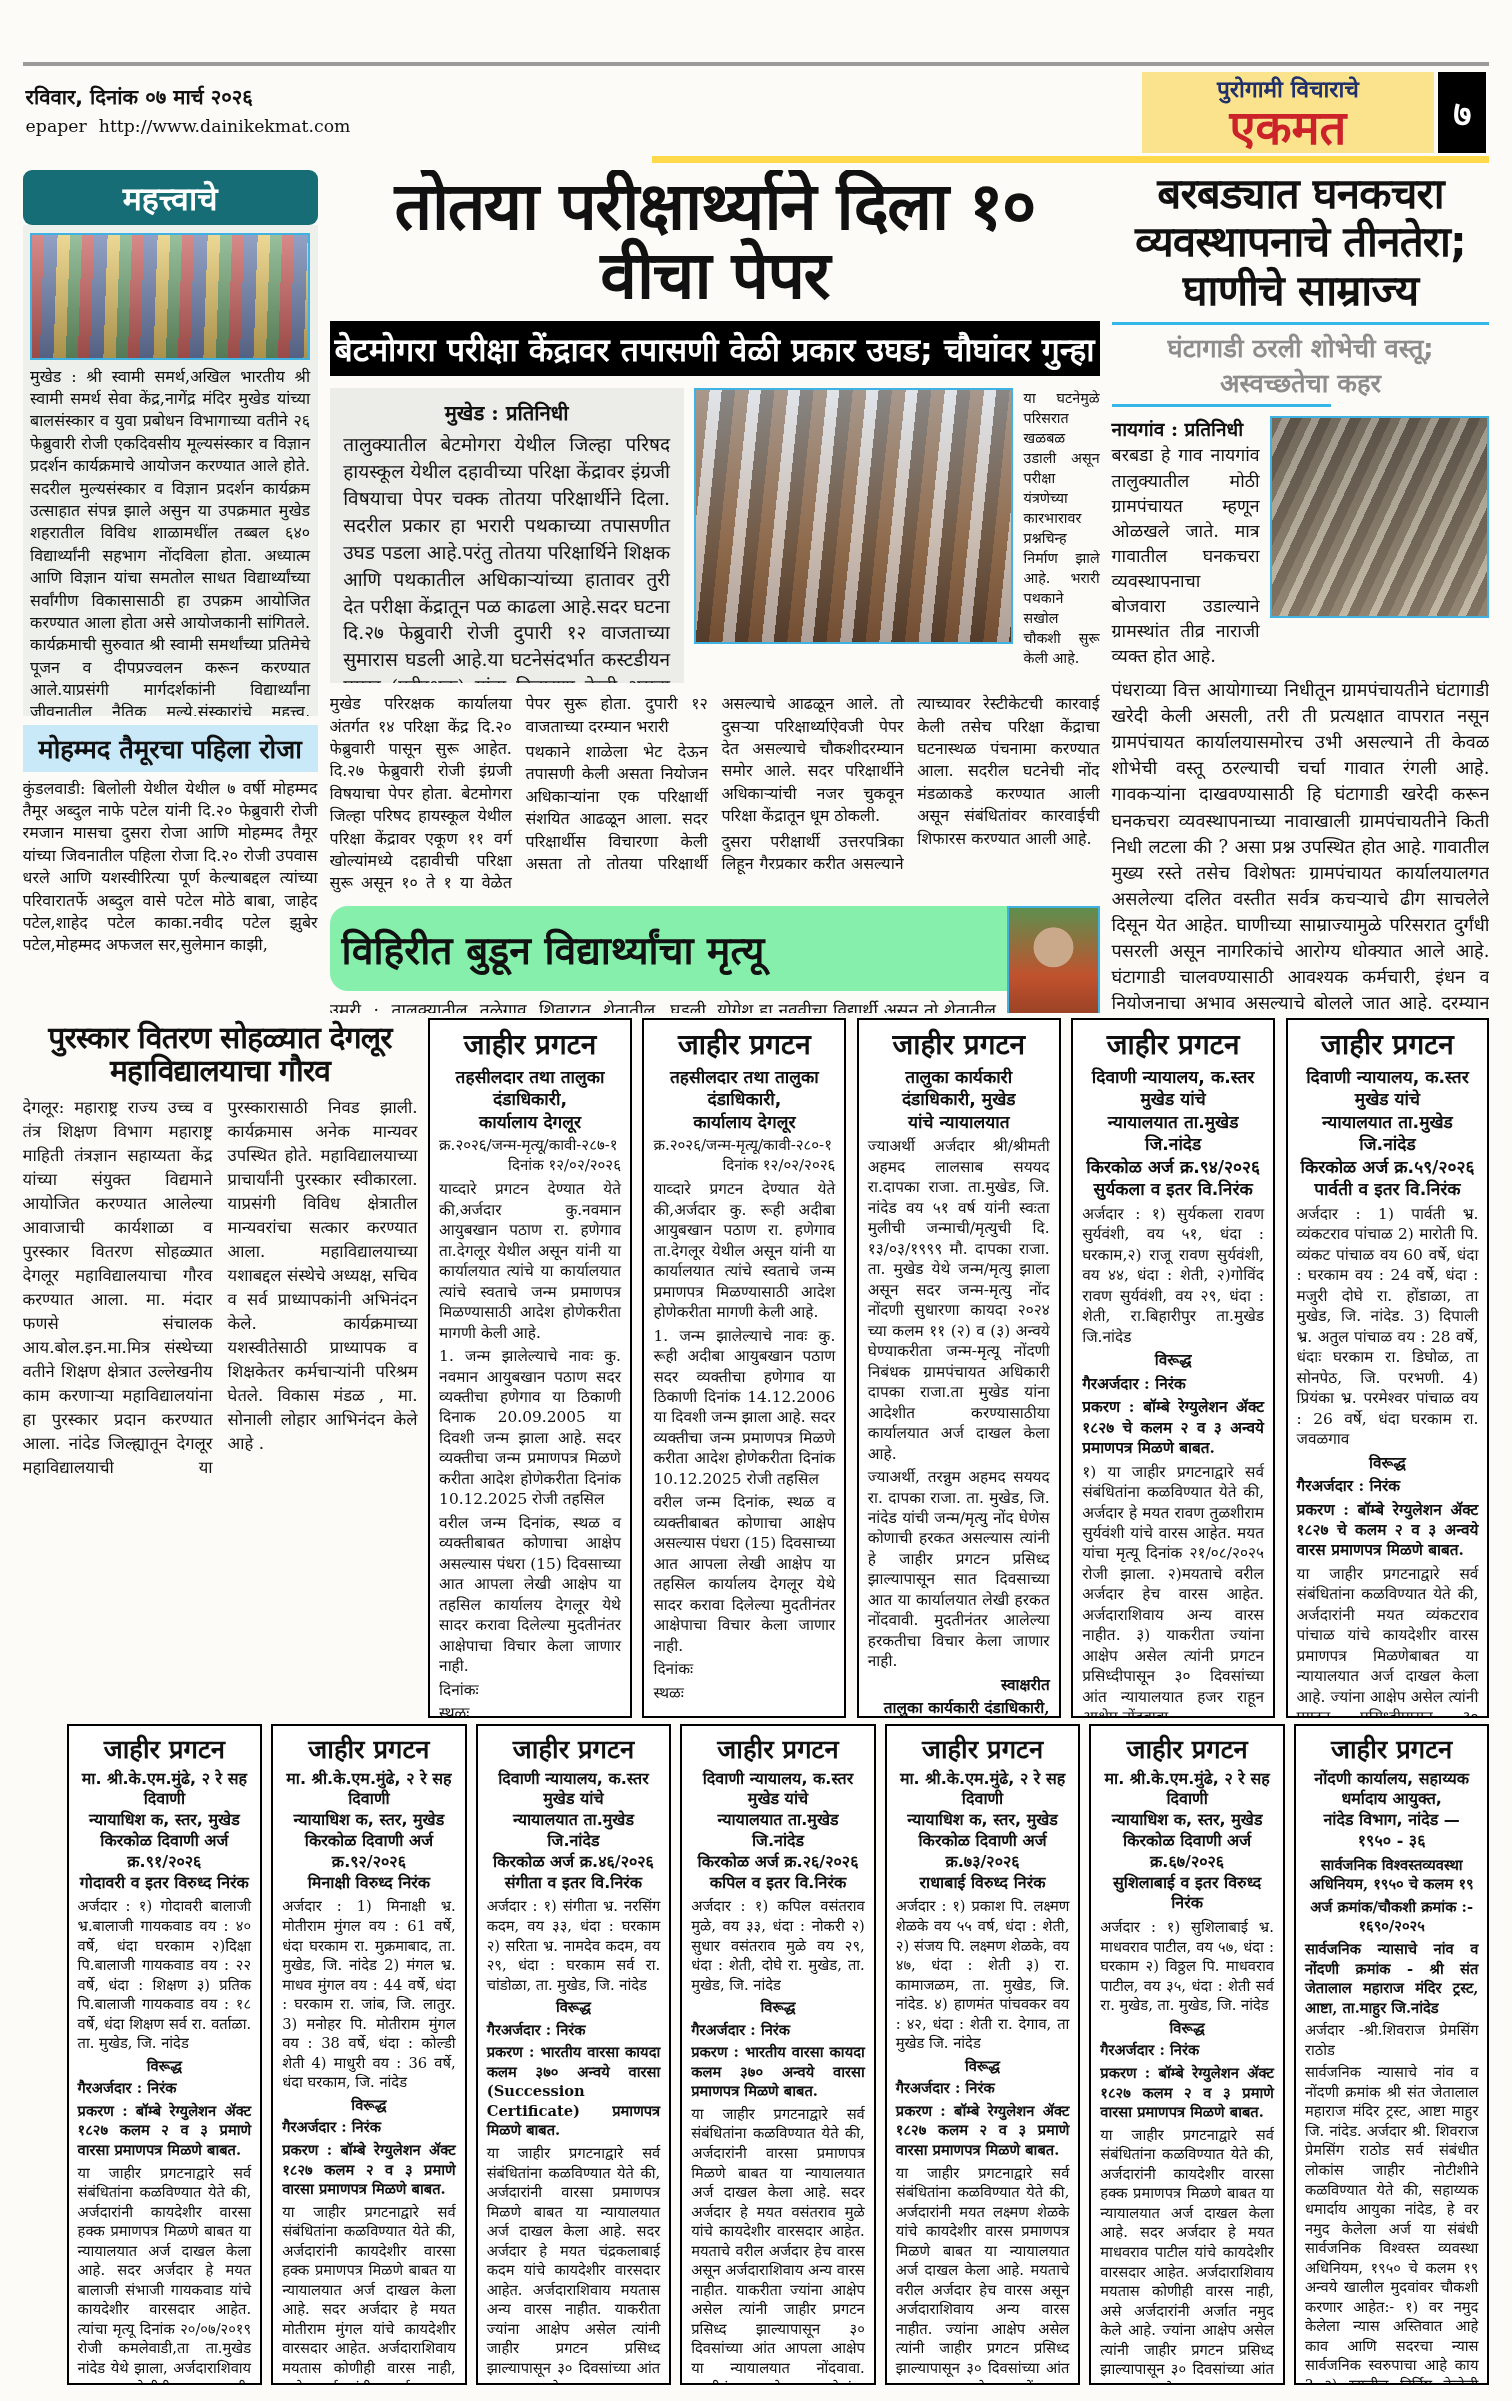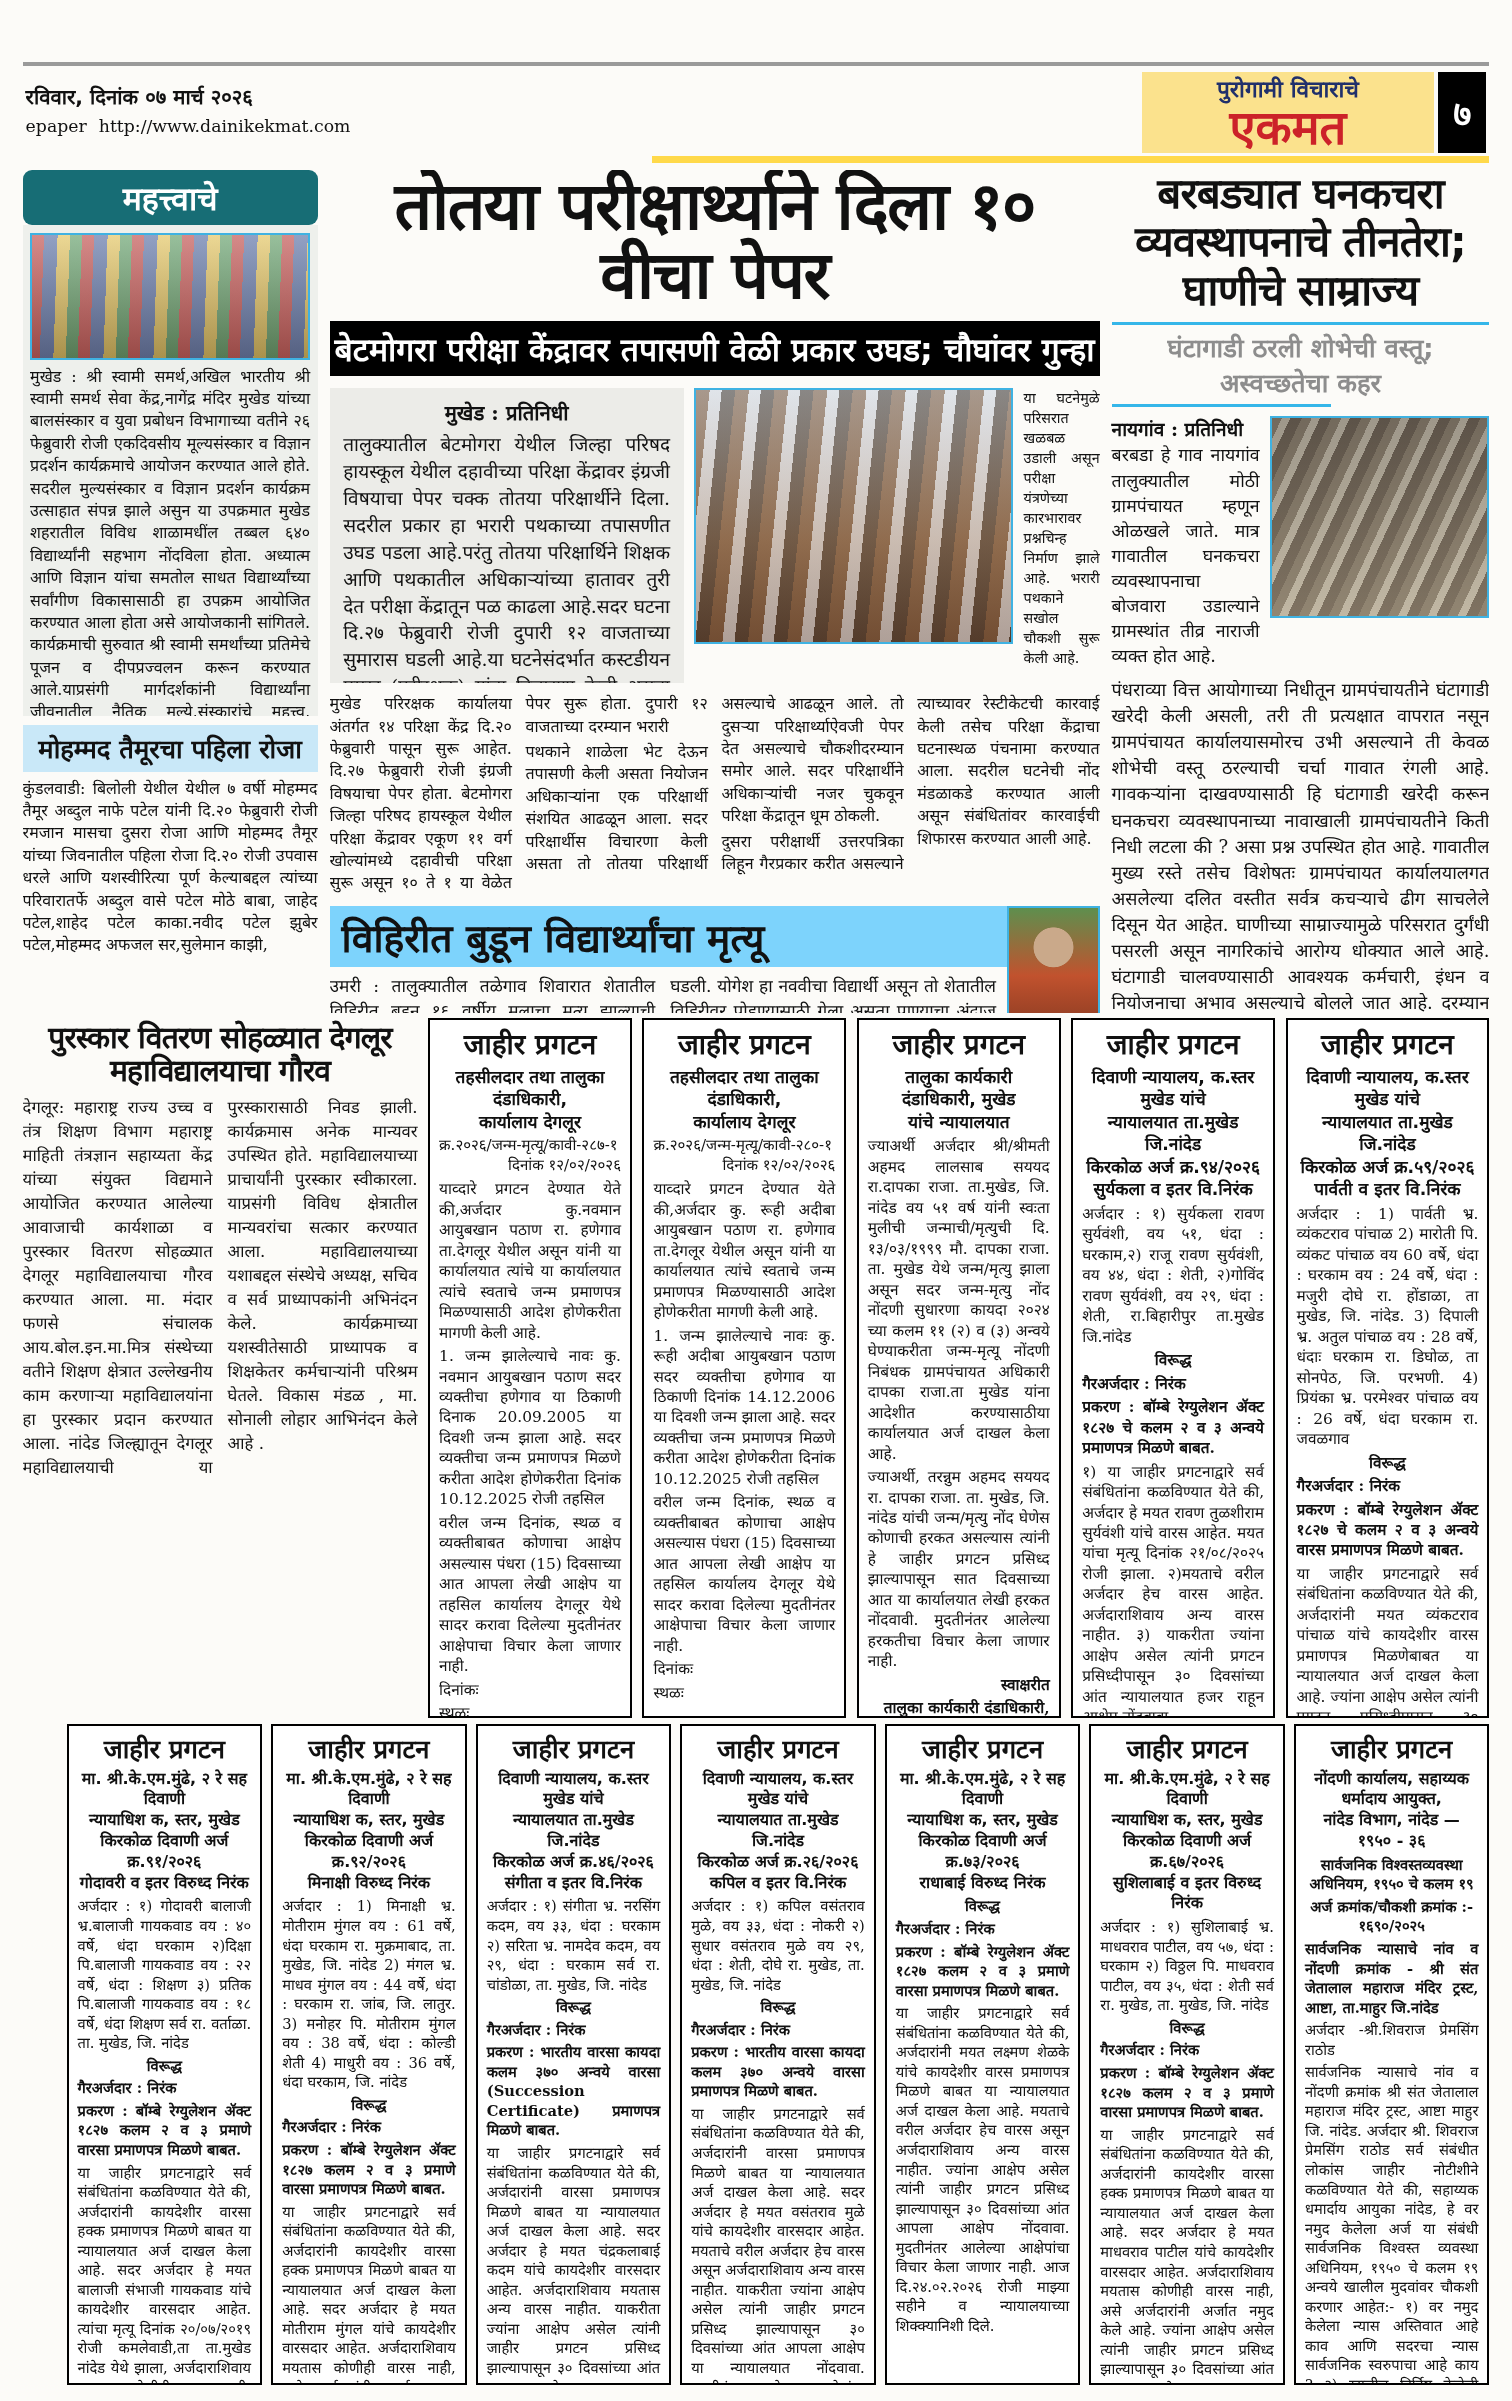--- a/index.html
+++ b/index.html
@@ -56,22 +56,22 @@
   .exam-photo{width:319px;height:256px;flex:none;background:
       repeating-linear-gradient(96deg,rgba(120,80,50,.5) 0 13.6px,rgba(230,230,235,.55) 13.6px 25.6px,rgba(60,45,35,.5) 25.6px 39px),
       linear-gradient(180deg,#d8e2e8 0%,#a8886a 60%,#6b4a33 100%);}
   .side-col{flex:1;font-size:14.3px;line-height:1.4;}
   .cols4{column-count:4;column-gap:13.6px;font-size:16px;line-height:1.4;margin-top:10.5px;height:202px;overflow:hidden;}
   .cols4 p{margin-top:0;}
   .vihirit{margin-top:10.5px;height:202px;overflow:hidden;}
   .portrait-photo{float:right;width:93px;height:127px;margin:0 0 6px 10.5px;background:
       radial-gradient(circle at 50% 32%,#caa98a 0 19.6px,transparent 20.3px),
       linear-gradient(180deg,#5e8f4e 0%,#c1522e 55%,#8a3b22 100%);}
-  .vihirit-header{background:#7dd3fc;font-family:"DejaVu Sans","Liberation Sans",sans-serif;font-weight:800;font-size:39px;
-                  padding:4px 12px;margin-bottom:7.5px;}
+  .vihirit-header{background:#86efac;font-family:"DejaVu Sans","Liberation Sans",sans-serif;font-weight:800;font-size:39px;
+                  padding:16px 12px;margin-bottom:7.5px;border-radius:18px;}
   .vihirit-body{column-count:2;column-gap:15px;font-size:17.3px;line-height:1.42;}
   .col-right{flex:1;}
   .right-headline{font-family:"DejaVu Sans","Liberation Sans",sans-serif;font-weight:900;font-size:42px;line-height:1.15;
                   text-align:center;letter-spacing:-0.8px;margin:0 0 7.5px;}
   .cyan-rule{height:3px;background:#35b6e9;margin:4.5px 0;}
   .cyan-rule.short{width:58%;}
   .right-subhead{text-align:center;color:#8d8d8d;font-family:"DejaVu Sans","Liberation Sans",sans-serif;font-weight:800;font-size:25.6px;}
   .intro-row{display:flex;gap:10.5px;margin-top:9px;}
   .intro-col{width:148px;flex:none;font-size:17.7px;line-height:1.42;}
   .intro-col .dl{font-weight:700;font-size:19px;}
@@ -309,20 +309,21 @@
           <p>या जाहीर प्रगटनाद्वारे सर्व संबंधितांना कळविण्यात येते की, अर्जदारांनी वारसा प्रमाणपत्र मिळणे बाबत या न्यायालयात अर्ज दाखल केला आहे. सदर अर्जदार हे मयत वसंतराव मुळे यांचे कायदेशीर वारसदार आहेत. मयताचे वरील अर्जदार हेच वारस असून अर्जदाराशिवाय अन्य वारस नाहीत. याकरीता ज्यांना आक्षेप असेल त्यांनी जाहीर प्रगटन प्रसिध्द झाल्यापासून ३० दिवसांच्या आंत आपला आक्षेप या न्यायालयात नोंदवावा. मुदतीनंतर आलेल्या आक्षेपांचा विचार केला जाणार नाही. आज दि.२७.०२.२०२६ रोजी सही शिक्क्यानिशी दिले.</p>
         </div>
       </div>
     <div class="notice">
         <h3>जाहीर प्रगटन</h3>
         <div class="court">मा. श्री.के.एम.मुंढे, २ रे सह दिवाणी
 न्यायाधिश क, स्तर, मुखेड
 किरकोळ दिवाणी अर्ज क्र.७३/२०२६
 राधाबाई विरुध्द निरंक</div>
         <div class="nbody">
+          <p>अर्जदार : १) प्रकाश पि. लक्ष्मण शेळके वय ५५ वर्ष, धंदा : शेती, २) संजय पि. लक्ष्मण शेळके, वय ४७, धंदा : शेती ३) रा. कामाजळम, ता. मुखेड, जि. नांदेड. ४) हाणमंत पांचवकर वय : ४२, धंदा : शेती रा. देगाव, ता मुखेड जि. नांदेड</p>
           <p class="center bold">विरूद्ध</p>
           <p class="bold">गैरअर्जदार : निरंक</p>
           <p class="bold">प्रकरण : बॉम्बे रेग्युलेशन ॲक्ट १८२७ कलम २ व ३ प्रमाणे वारसा प्रमाणपत्र मिळणे बाबत.</p>
           <p>या जाहीर प्रगटनाद्वारे सर्व संबंधितांना कळविण्यात येते की, अर्जदारांनी मयत लक्ष्मण शेळके यांचे कायदेशीर वारस प्रमाणपत्र मिळणे बाबत या न्यायालयात अर्ज दाखल केला आहे. मयताचे वरील अर्जदार हेच वारस असून अर्जदाराशिवाय अन्य वारस नाहीत. ज्यांना आक्षेप असेल त्यांनी जाहीर प्रगटन प्रसिध्द झाल्यापासून ३० दिवसांच्या आंत आपला आक्षेप नोंदवावा. मुदतीनंतर आलेल्या आक्षेपांचा विचार केला जाणार नाही. आज दि.२४.०२.२०२६ रोजी माझ्या सहीने व न्यायालयाच्या शिक्क्यानिशी दिले.</p>
         </div>
       </div>
     <div class="notice">
         <h3>जाहीर प्रगटन</h3>
         <div class="court">मा. श्री.के.एम.मुंढे, २ रे सह दिवाणी
 न्यायाधिश क, स्तर, मुखेड

